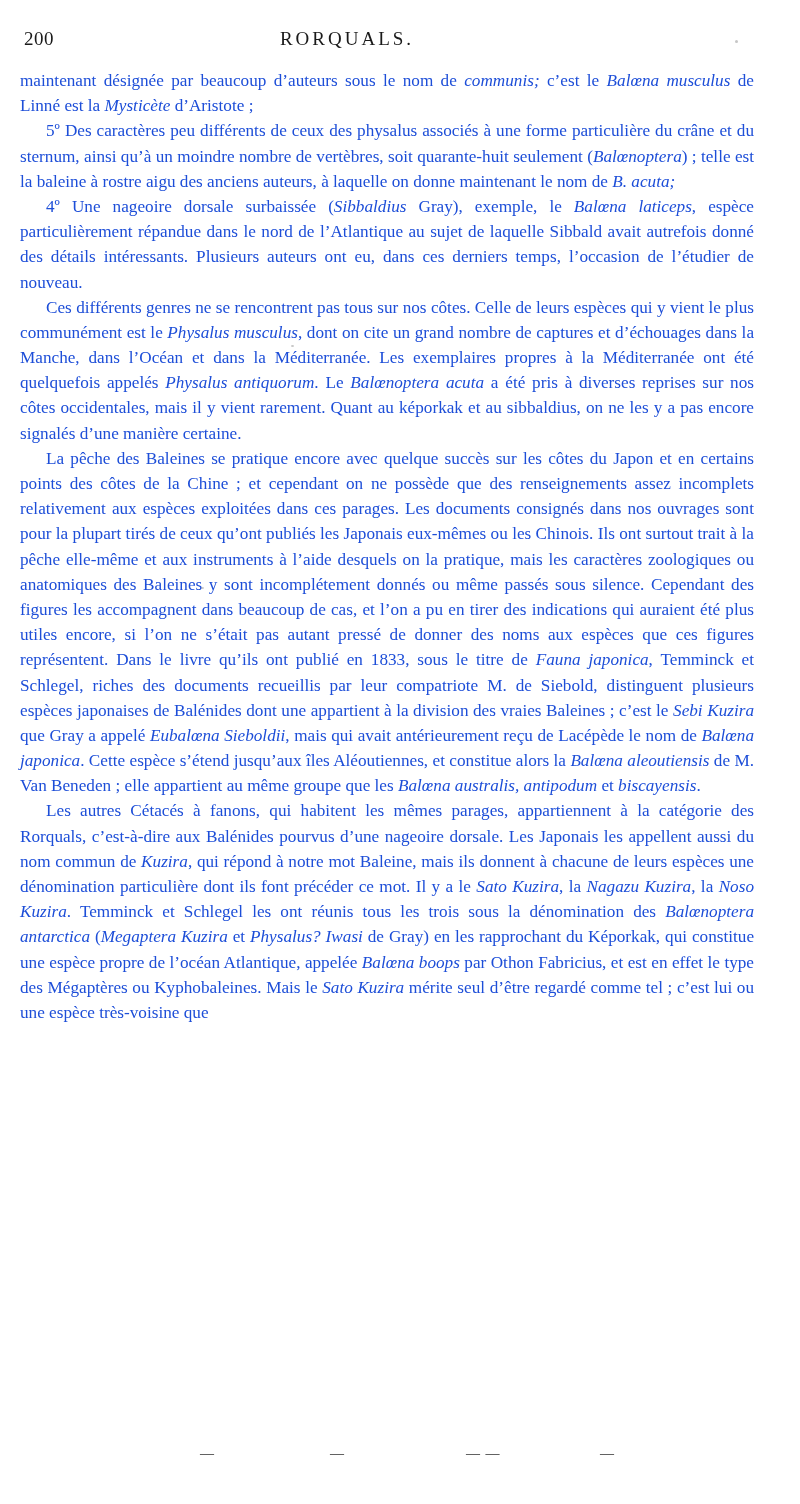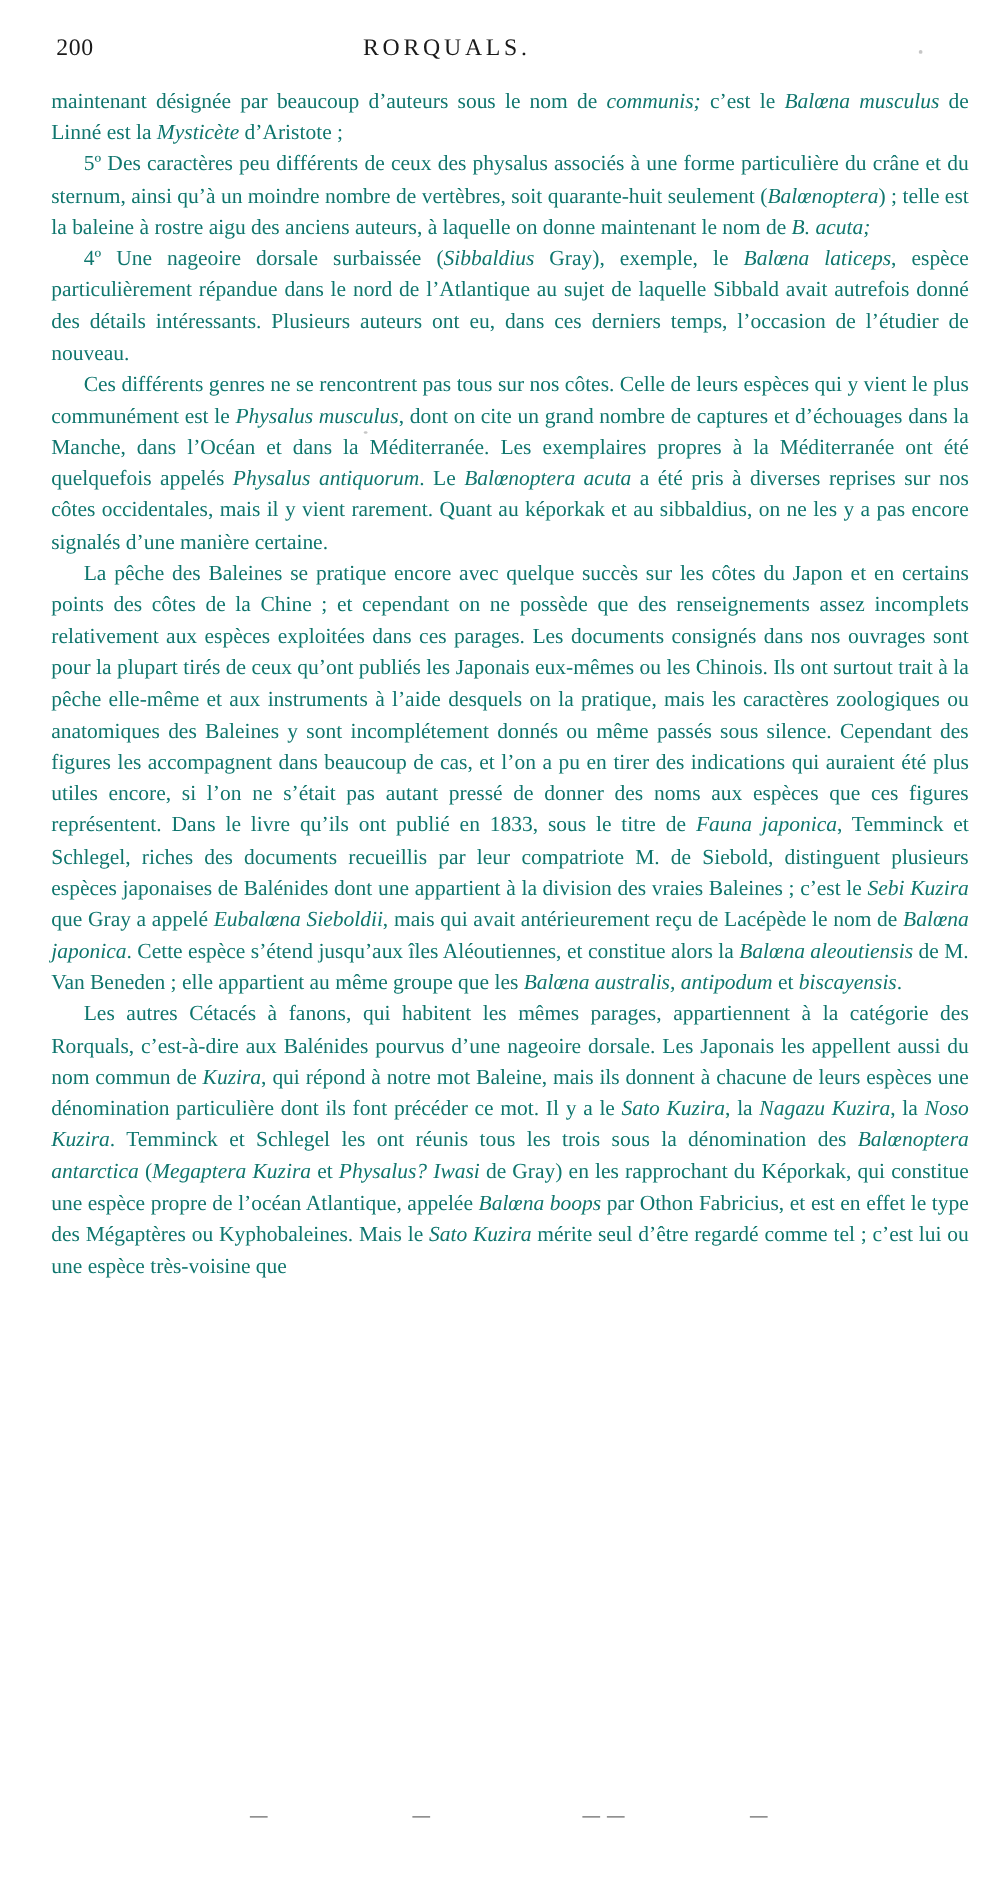--- a/index.html
+++ b/index.html
@@ -12,21 +12,21 @@
     height: 1504px;
     font-family: "Liberation Serif", serif;
     color: #111111;
     overflow: hidden;
   }
   .page {
     position: relative;
     width: 690px;
     height: 1504px;
     box-sizing: border-box;
-    padding: 28px 32px 0 41px;
+    padding: 28px 32px 0 20px;
     background: #ffffff;
   }
   .header {
     position: relative;
     height: 34px;
     margin-bottom: 6px;
   }
   .folio {
     position: absolute;
     left: 4px;
@@ -45,21 +45,21 @@
     letter-spacing: 3px;
     color: #1a1a1a;
   }
   .body-text {
     width: 734px;
     margin: 0 auto;
     font-size: 17.2px;
     line-height: 1.465;
     text-align: justify;
     text-justify: inter-word;
-    color: #0f766e;
+    color: #1d4ed8;
     -webkit-font-smoothing: antialiased;
   }
   .para {
     margin: 0;
     text-indent: 26px;
   }
   .para.noindent {
     text-indent: 0;
   }
   .it {

